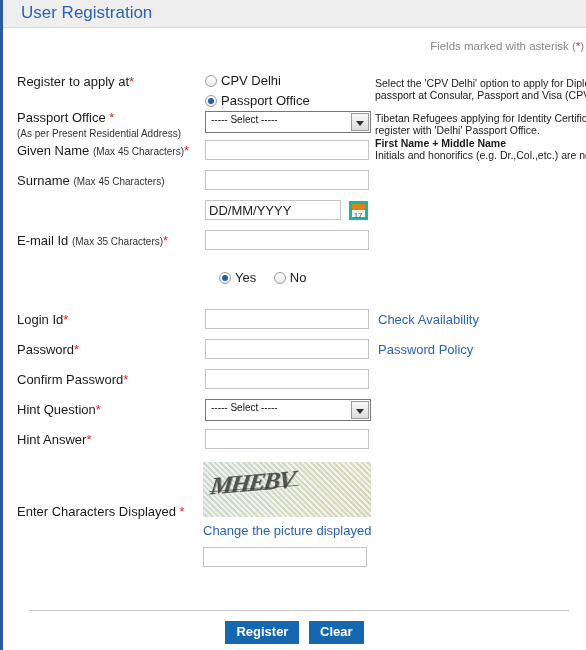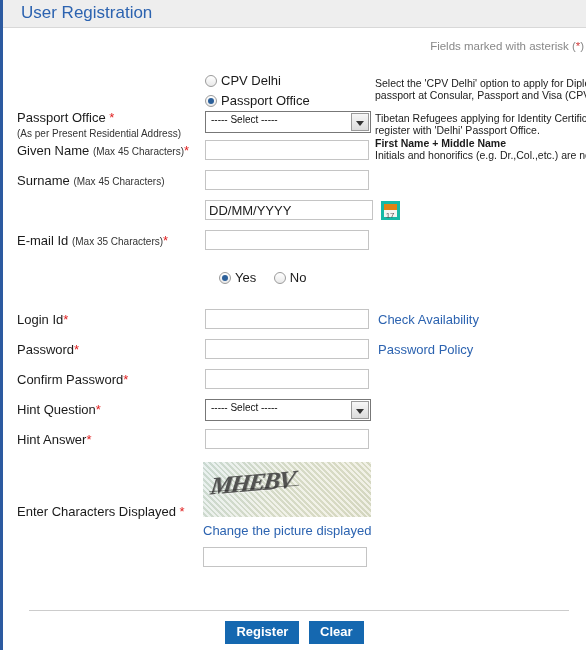--- a/index.html
+++ b/index.html
@@ -117,21 +117,21 @@
     height: 20px;
     box-sizing: border-box;
     border: 1px solid #c4c4c4;
     background: #ffffff;
     font-family: "Liberation Sans", sans-serif;
     font-size: 13px;
     color: #222222;
     padding: 1px 3px;
     outline: none;
   }
-  input.txt.dob { width: 168px; }
+  input.txt.dob { width: 136px; }
 
   .selwrap {
     width: 166px;
     height: 22px;
     box-sizing: border-box;
     border: 1px solid #777777;
     background: #ffffff;
     position: relative;
     display: inline-block;
     vertical-align: top;
@@ -321,20 +321,23 @@
     <div class="header-title">User Registration</div>
   </div>
 
   <div class="asterisk-note">
     <span>Fields marked with asterisk (</span><span class="star">*</span><span>) are</span>
   </div>
 
   <div class="form">
 
     <div class="row" style="height:46px;">
+      <div class="lbl" style="top:16px;">
+        <span>Register to apply at</span><span class="star">*</span>
+      </div>
       <div class="radio-group" style="top:15px;">
         <div class="radio-item" style="display:block;margin-bottom:5px;">
           <span class="rdo"></span><span>CPV Delhi</span>
         </div>
         <div class="radio-item" style="display:block;">
           <span class="rdo on"></span><span>Passport Office</span>
         </div>
       </div>
       <div class="help" style="top:19px;">
         <div>Select the 'CPV Delhi' option to apply for Diplomat</div>

